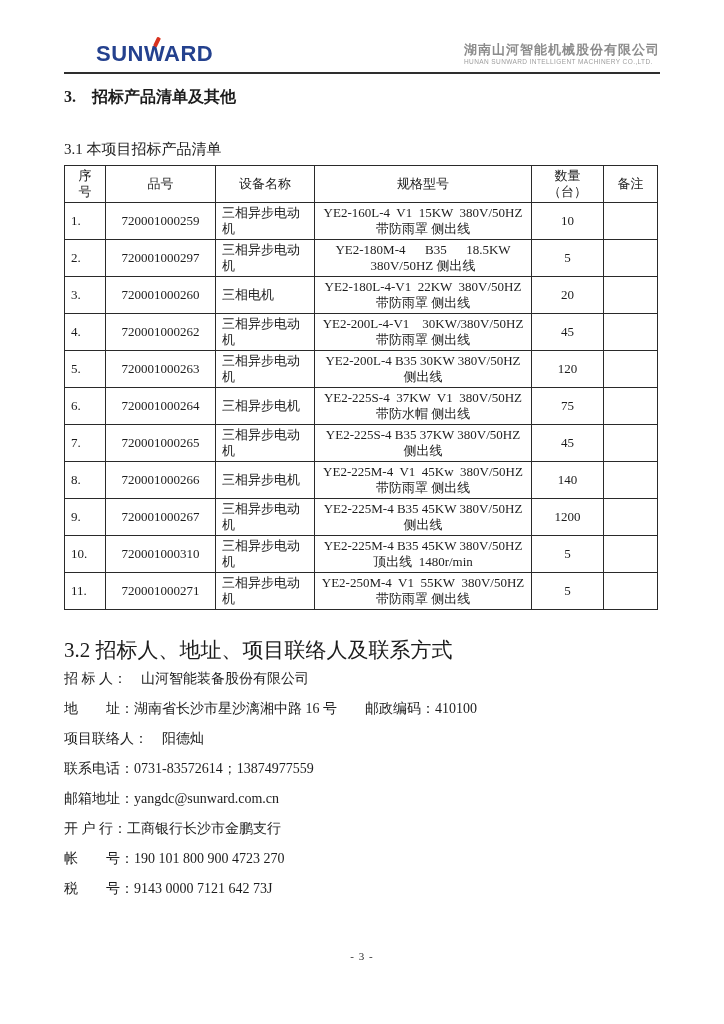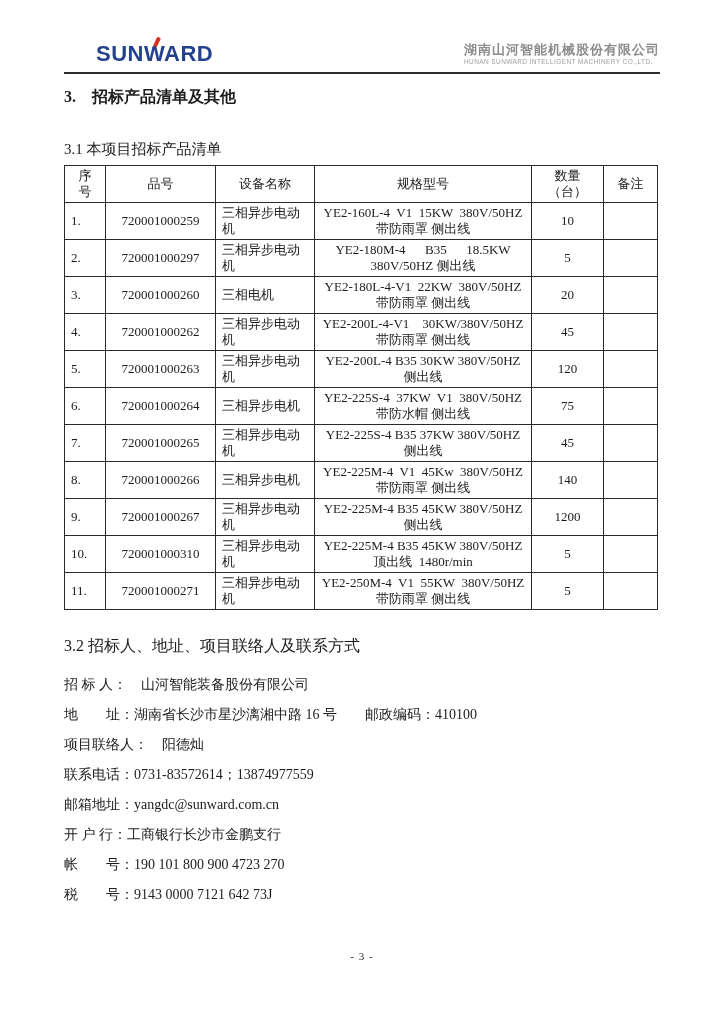--- a/index.html
+++ b/index.html
@@ -91,22 +91,22 @@
   }
   table.products td { height:35px; padding:2px 6px; }
   td.c-seq     { text-align:left; padding-left:9px; }
   td.c-part_no { text-align:center; }
   td.c-device  { text-align:left; padding-left:7px; }
   td.c-spec    { text-align:center; padding-left:7px; }
   td.c-qty     { text-align:center; }
   td.c-note    { text-align:center; }
 
   
-  .title-sub2 { margin-top:26px; font-size:16px; font-weight:normal; white-space:pre-wrap; }
-  .contacts { margin-top:13px; }
+  .title-sub2 { margin-top:26px; font-size:21px; font-weight:normal; white-space:pre-wrap; }
+  .contacts { }
   .contact-line {
     font-size:14px;
     line-height:30px;
     white-space:pre-wrap;
   }
 
   
   .footer {
     position:absolute;
     left:0; bottom:62px;

